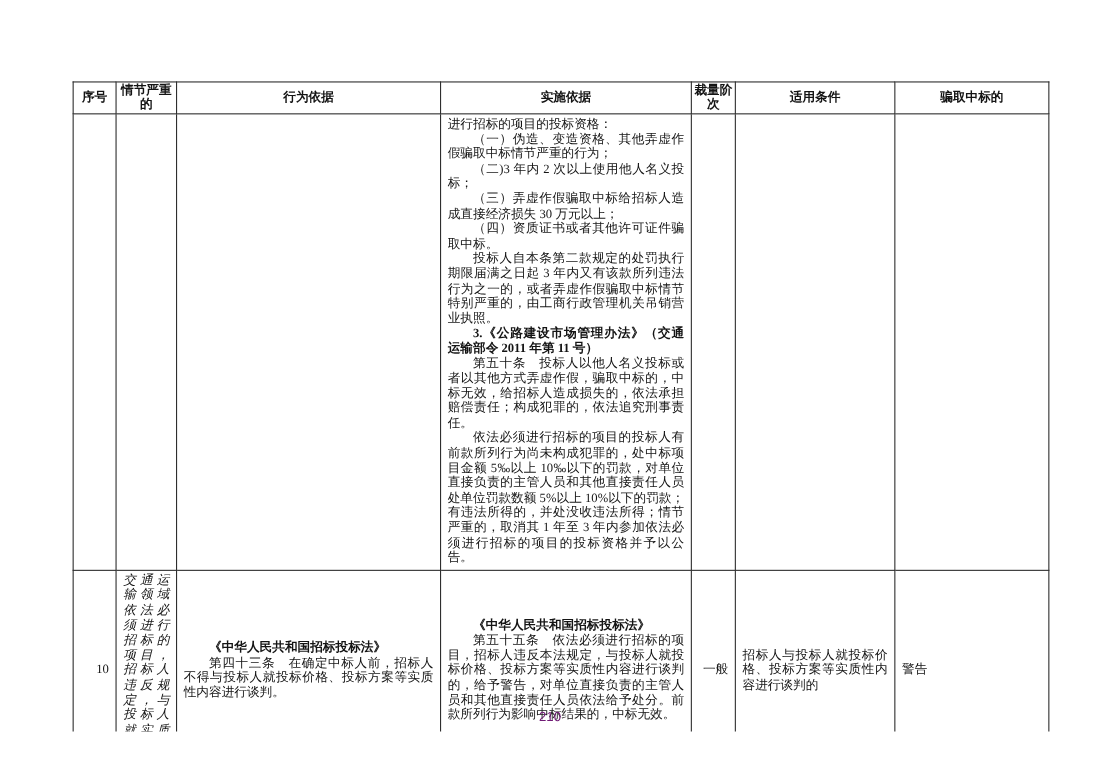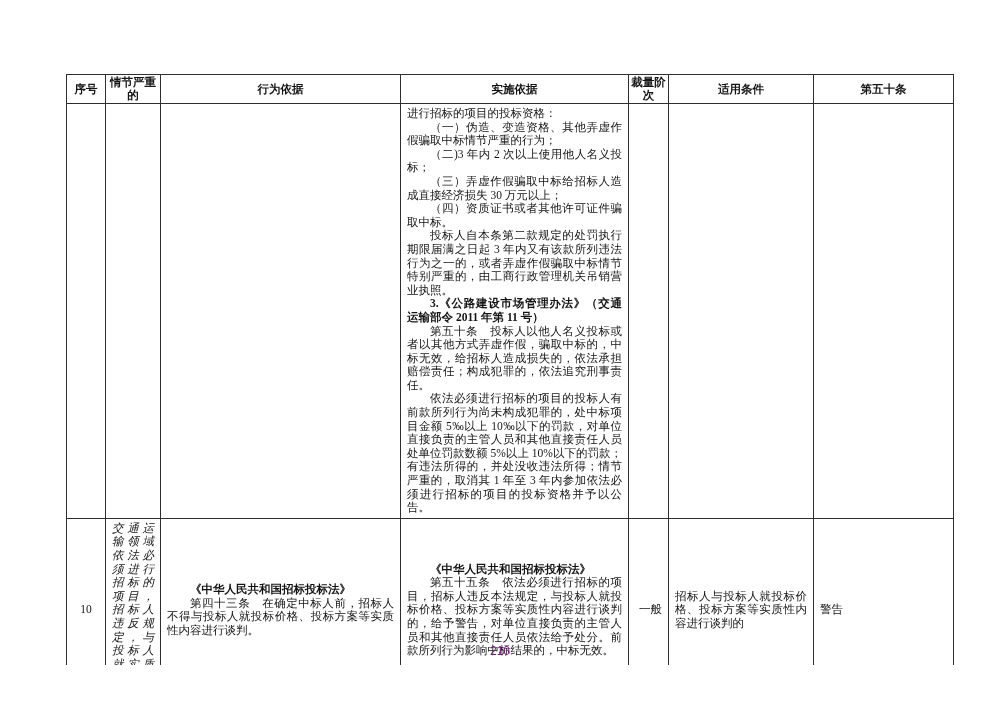--- a/index.html
+++ b/index.html
@@ -24,21 +24,21 @@
     vertical-align: top; padding: 3px 6px;
   }
   tr.row-cont { height: 377px; }
   tr.row-10 { height: 143px; }
   tr.row-10 td { vertical-align: middle; }
 
   p { margin: 0; text-align: justify; }
   p.ind { text-indent: 2em; }
   p.bold { font-weight: bold; }
 
-  td.cell-seq { text-align: center; }
+  td.cell-seq { text-align: right; }
   td.cell-violation { padding: 3px 5px; font-style: italic; }
   td.cell-level { text-align: right; }
 
   .footer {
     position: absolute; left: 0; top: 644px; width: 1000px;
     text-align: center; font-size: 12px;
     font-family: "Liberation Sans", "DejaVu Sans", sans-serif;
     color: #701a75;
   }
 </style>
@@ -58,21 +58,21 @@
       <col style="width:140px">
     </colgroup>
     <thead>
       <tr>
         <th>序号</th>
         <th>情节严重的</th>
         <th>行为依据</th>
         <th>实施依据</th>
         <th>裁量阶次</th>
         <th>适用条件</th>
-        <th>第五十条</th>
+        <th>骗取中标的</th>
       </tr>
     </thead>
     <tbody>
       <tr class="row-cont">
         <td class="cell-seq"></td>
         <td class="cell-violation"></td>
         <td></td>
         <td>
           <p>进行招标的项目的投标资格：</p>
           <p class="ind">（一）伪造、变造资格、其他弄虚作假骗取中标情节严重的行为；</p>

